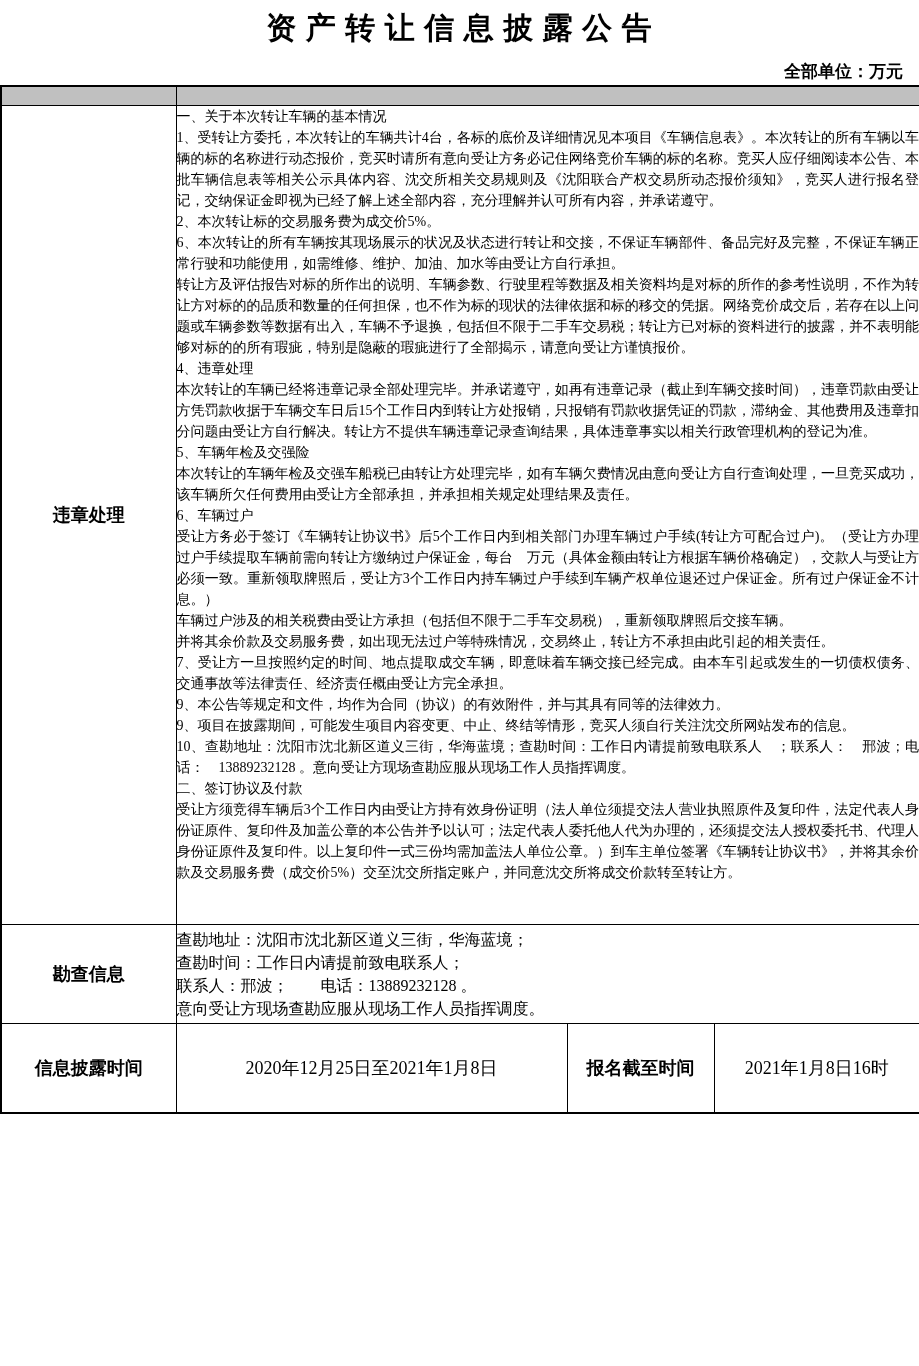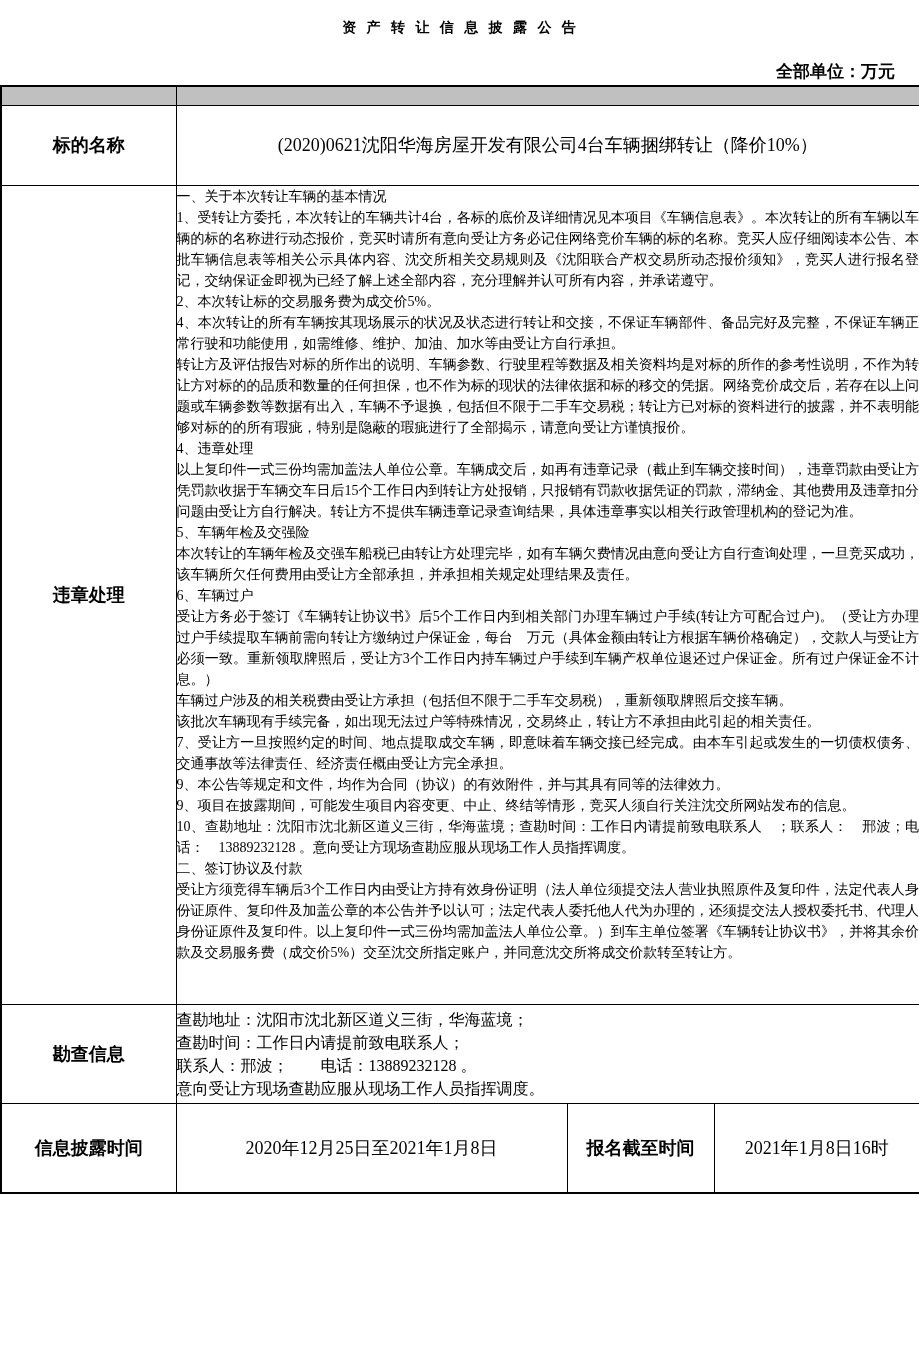--- a/index.html
+++ b/index.html
@@ -5,31 +5,30 @@
   html,body{margin:0;padding:0;background:#ffffff;}
   body{
     width:919px;height:1366px;
     font-family:"Liberation Serif","DejaVu Serif",serif;
     color:#000;
     -webkit-font-smoothing:none;
   }
   .doc-title{
     margin:13px 0 0 0;
     text-align:center;
-    font-size:14px;
+    font-size:30px;
     font-weight:bold;
     letter-spacing:1px;
     line-height:30px;
-    font-family:Liberation Mono, monospace;
   }
   .unit-note{
     margin-top:19px;
     margin-bottom:3px;
     text-align:right;
-    padding-right:24px;
+    padding-right:16px;
     font-size:17px;
     font-weight:bold;
     line-height:20px;
   }
   table.announce{
     width:919px;
     border-collapse:collapse;
     table-layout:fixed;
     border:2px solid #000;
   }
@@ -87,42 +86,38 @@
       <col style="width:391px">
       <col style="width:147px">
       <col style="width:206px">
   </colgroup>
   <tbody>
     <tr class="r-band">
       <td class="gray"></td>
       <td class="gray" colspan="3"></td>
     </tr>
 
-    <tr class="r-subject">
-      <td class="label">标的名称</td>
-      <td class="value" colspan="3">(2020)0621沈阳华海房屋开发有限公司4台车辆捆绑转让（降价10%）</td>
-    </tr>
 
 
     <tr class="r-desc">
       <td class="label">违章处理</td>
       <td class="bodytext" colspan="3">
         <div class="par">一、关于本次转让车辆的基本情况</div>
         <div class="par">1、受转让方委托，本次转让的车辆共计4台，各标的底价及详细情况见本项目《车辆信息表》。本次转让的所有车辆以车辆的标的名称进行动态报价，竞买时请所有意向受让方务必记住网络竞价车辆的标的名称。竞买人应仔细阅读本公告、本批车辆信息表等相关公示具体内容、沈交所相关交易规则及《沈阳联合产权交易所动态报价须知》，竞买人进行报名登记，交纳保证金即视为已经了解上述全部内容，充分理解并认可所有内容，并承诺遵守。</div>
         <div class="par">2、本次转让标的交易服务费为成交价5%。</div>
-        <div class="par">4、本次转让的所有车辆按其现场展示的状况及状态进行转让和交接，不保证车辆部件、备品完好及完整，不保证车辆正常行驶和功能使用，如需维修、维护、加油、加水等由受让方自行承担。</div>
+        <div class="par">6、本次转让的所有车辆按其现场展示的状况及状态进行转让和交接，不保证车辆部件、备品完好及完整，不保证车辆正常行驶和功能使用，如需维修、维护、加油、加水等由受让方自行承担。</div>
         <div class="par">转让方及评估报告对标的所作出的说明、车辆参数、行驶里程等数据及相关资料均是对标的所作的参考性说明，不作为转让方对标的的品质和数量的任何担保，也不作为标的现状的法律依据和标的移交的凭据。网络竞价成交后，若存在以上问题或车辆参数等数据有出入，车辆不予退换，包括但不限于二手车交易税；转让方已对标的资料进行的披露，并不表明能够对标的的所有瑕疵，特别是隐蔽的瑕疵进行了全部揭示，请意向受让方谨慎报价。</div>
         <div class="par">4、违章处理</div>
-        <div class="par">以上复印件一式三份均需加盖法人单位公章。车辆成交后，如再有违章记录（截止到车辆交接时间），违章罚款由受让方凭罚款收据于车辆交车日后15个工作日内到转让方处报销，只报销有罚款收据凭证的罚款，滞纳金、其他费用及违章扣分问题由受让方自行解决。转让方不提供车辆违章记录查询结果，具体违章事实以相关行政管理机构的登记为准。</div>
+        <div class="par">本次转让的车辆已经将违章记录全部处理完毕。并承诺遵守，如再有违章记录（截止到车辆交接时间），违章罚款由受让方凭罚款收据于车辆交车日后15个工作日内到转让方处报销，只报销有罚款收据凭证的罚款，滞纳金、其他费用及违章扣分问题由受让方自行解决。转让方不提供车辆违章记录查询结果，具体违章事实以相关行政管理机构的登记为准。</div>
         <div class="par">5、车辆年检及交强险</div>
         <div class="par">本次转让的车辆年检及交强车船税已由转让方处理完毕，如有车辆欠费情况由意向受让方自行查询处理，一旦竞买成功，该车辆所欠任何费用由受让方全部承担，并承担相关规定处理结果及责任。</div>
         <div class="par">6、车辆过户</div>
         <div class="par">受让方务必于签订《车辆转让协议书》后5个工作日内到相关部门办理车辆过户手续(转让方可配合过户)。（受让方办理过户手续提取车辆前需向转让方缴纳过户保证金，每台　万元（具体金额由转让方根据车辆价格确定），交款人与受让方必须一致。重新领取牌照后，受让方3个工作日内持车辆过户手续到车辆产权单位退还过户保证金。所有过户保证金不计息。）</div>
         <div class="par">车辆过户涉及的相关税费由受让方承担（包括但不限于二手车交易税），重新领取牌照后交接车辆。</div>
-        <div class="par">该批次车辆现有手续完备，如出现无法过户等特殊情况，交易终止，转让方不承担由此引起的相关责任。</div>
+        <div class="par">并将其余价款及交易服务费，如出现无法过户等特殊情况，交易终止，转让方不承担由此引起的相关责任。</div>
         <div class="par">7、受让方一旦按照约定的时间、地点提取成交车辆，即意味着车辆交接已经完成。由本车引起或发生的一切债权债务、交通事故等法律责任、经济责任概由受让方完全承担。</div>
         <div class="par">9、本公告等规定和文件，均作为合同（协议）的有效附件，并与其具有同等的法律效力。</div>
         <div class="par">9、项目在披露期间，可能发生项目内容变更、中止、终结等情形，竞买人须自行关注沈交所网站发布的信息。</div>
         <div class="par">10、查勘地址：沈阳市沈北新区道义三街，华海蓝境；查勘时间：工作日内请提前致电联系人　；联系人：　邢波；电话：　13889232128 。意向受让方现场查勘应服从现场工作人员指挥调度。</div>
         <div class="par">二、签订协议及付款</div>
         <div class="par">受让方须竞得车辆后3个工作日内由受让方持有效身份证明（法人单位须提交法人营业执照原件及复印件，法定代表人身份证原件、复印件及加盖公章的本公告并予以认可；法定代表人委托他人代为办理的，还须提交法人授权委托书、代理人身份证原件及复印件。以上复印件一式三份均需加盖法人单位公章。）到车主单位签署《车辆转让协议书》，并将其余价款及交易服务费（成交价5%）交至沈交所指定账户，并同意沈交所将成交价款转至转让方。</div>
       </td>
     </tr>
 
     <tr class="r-survey">

